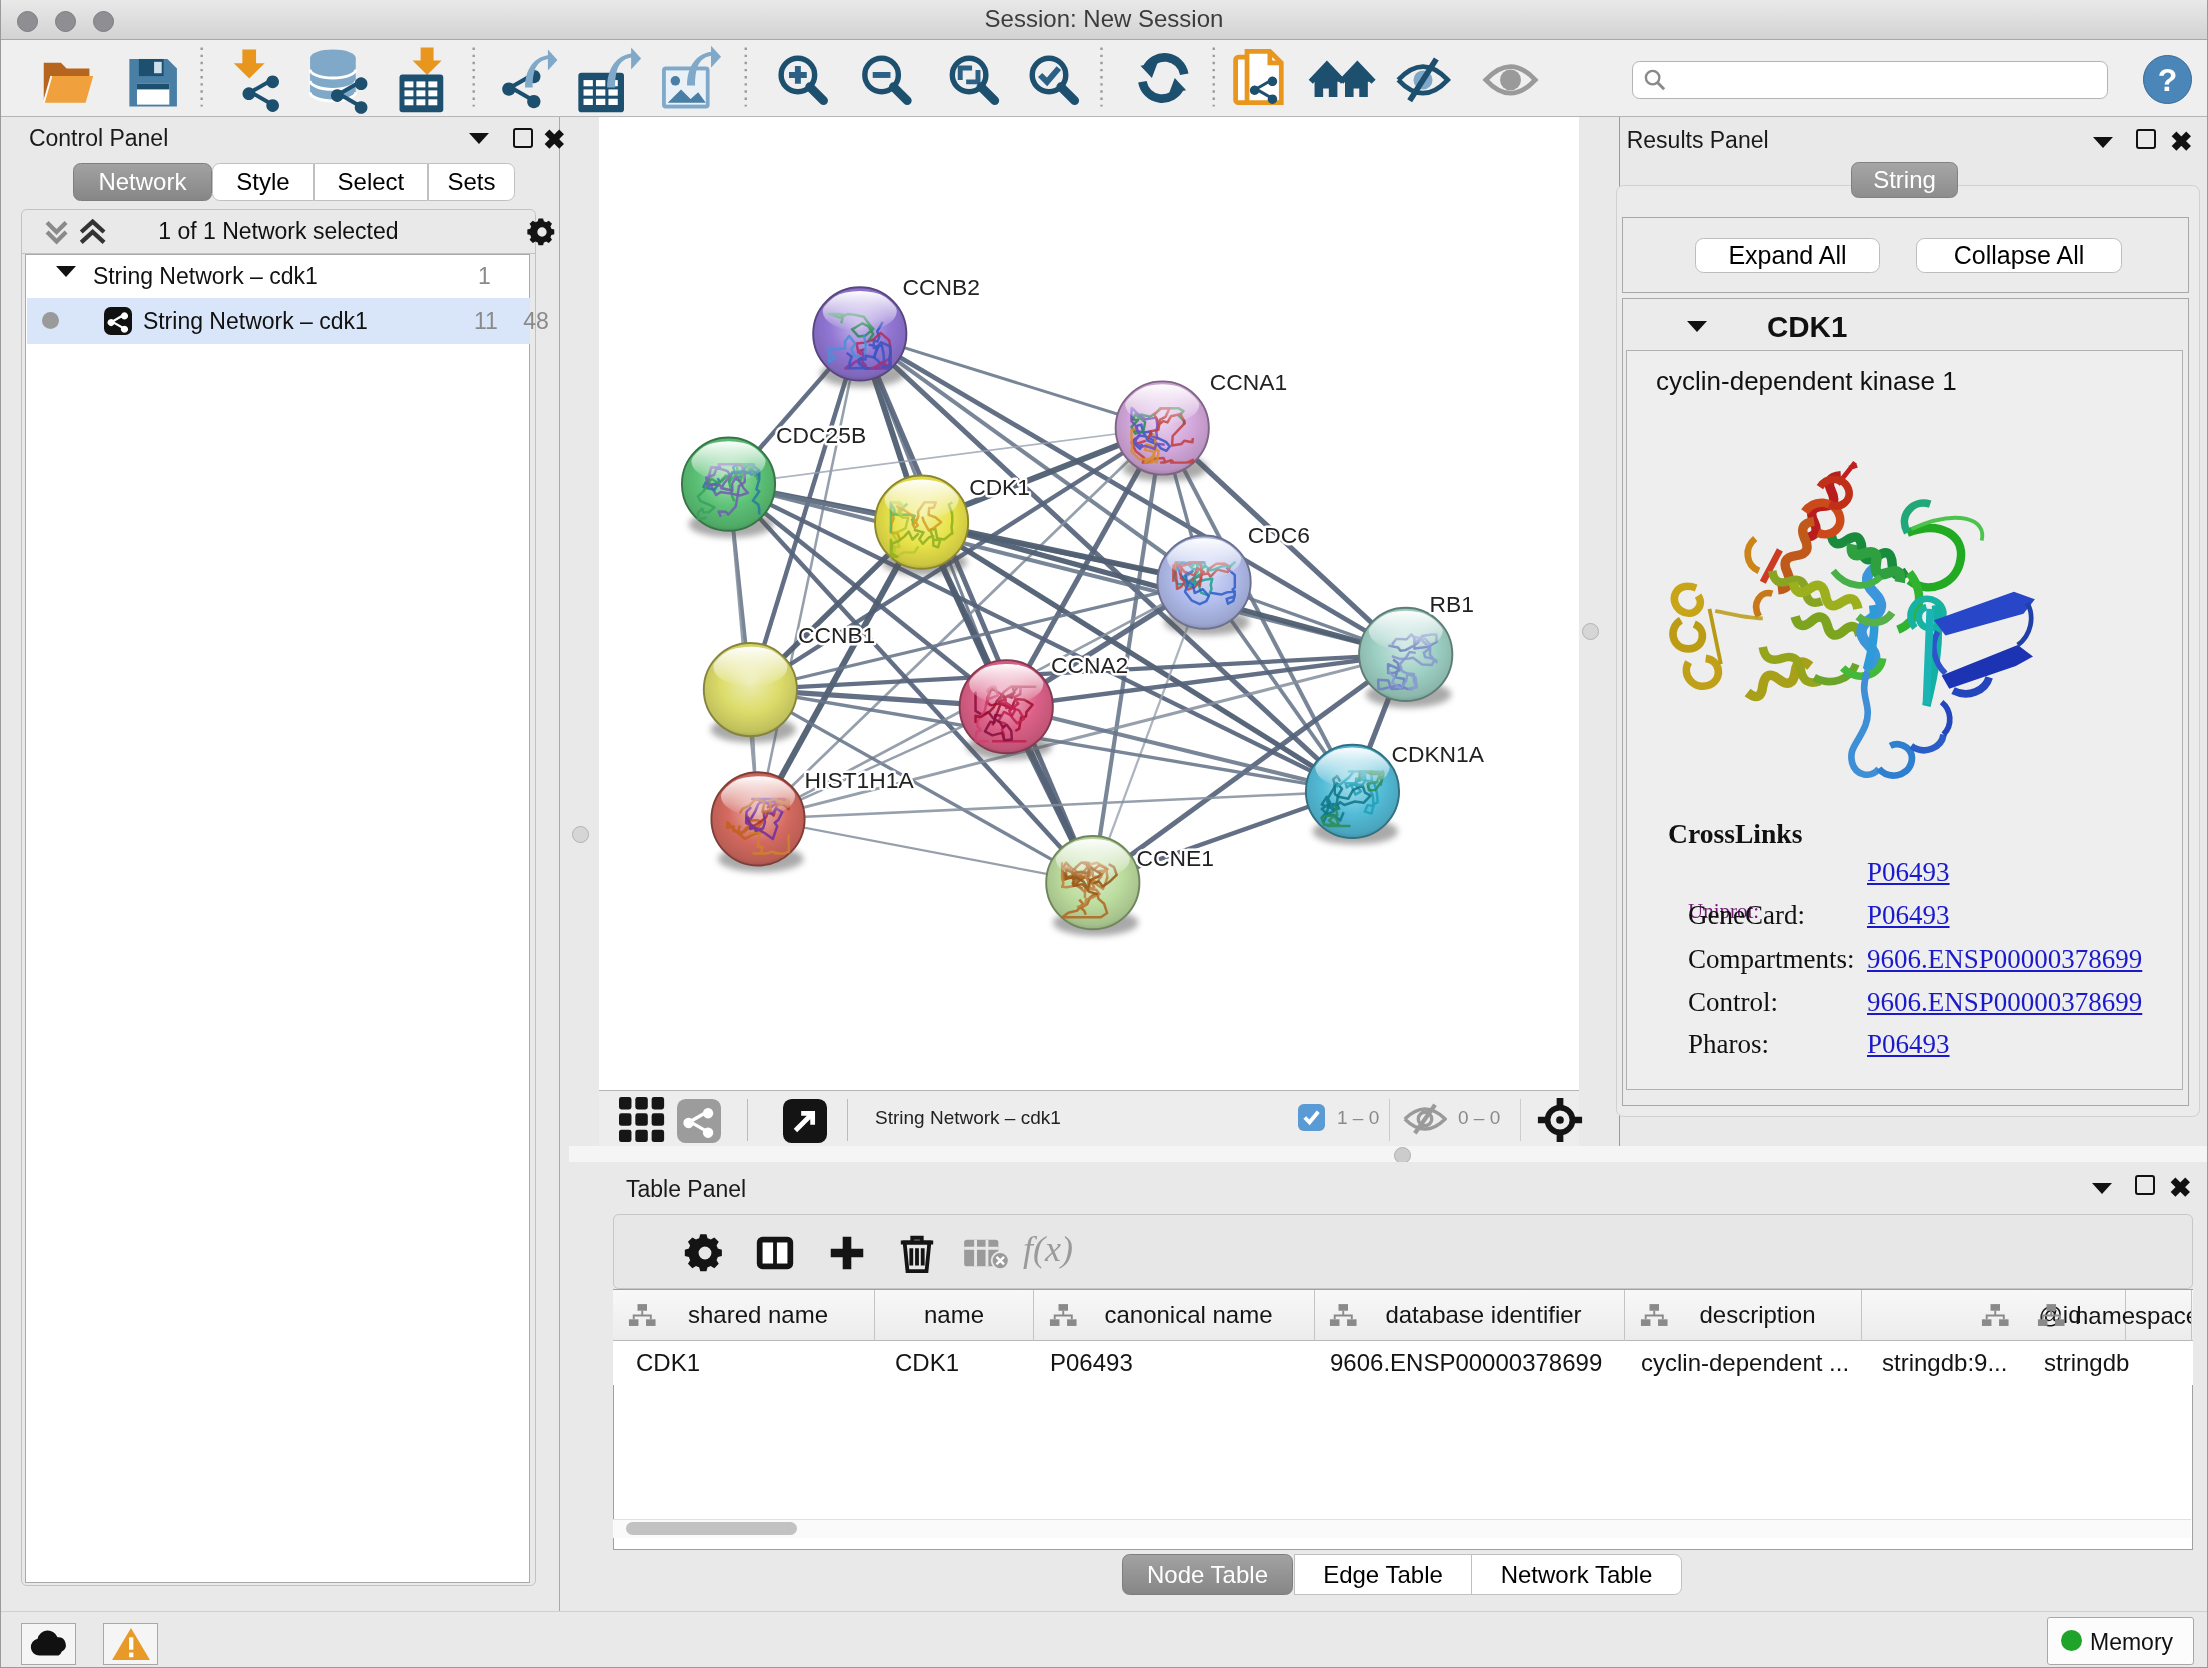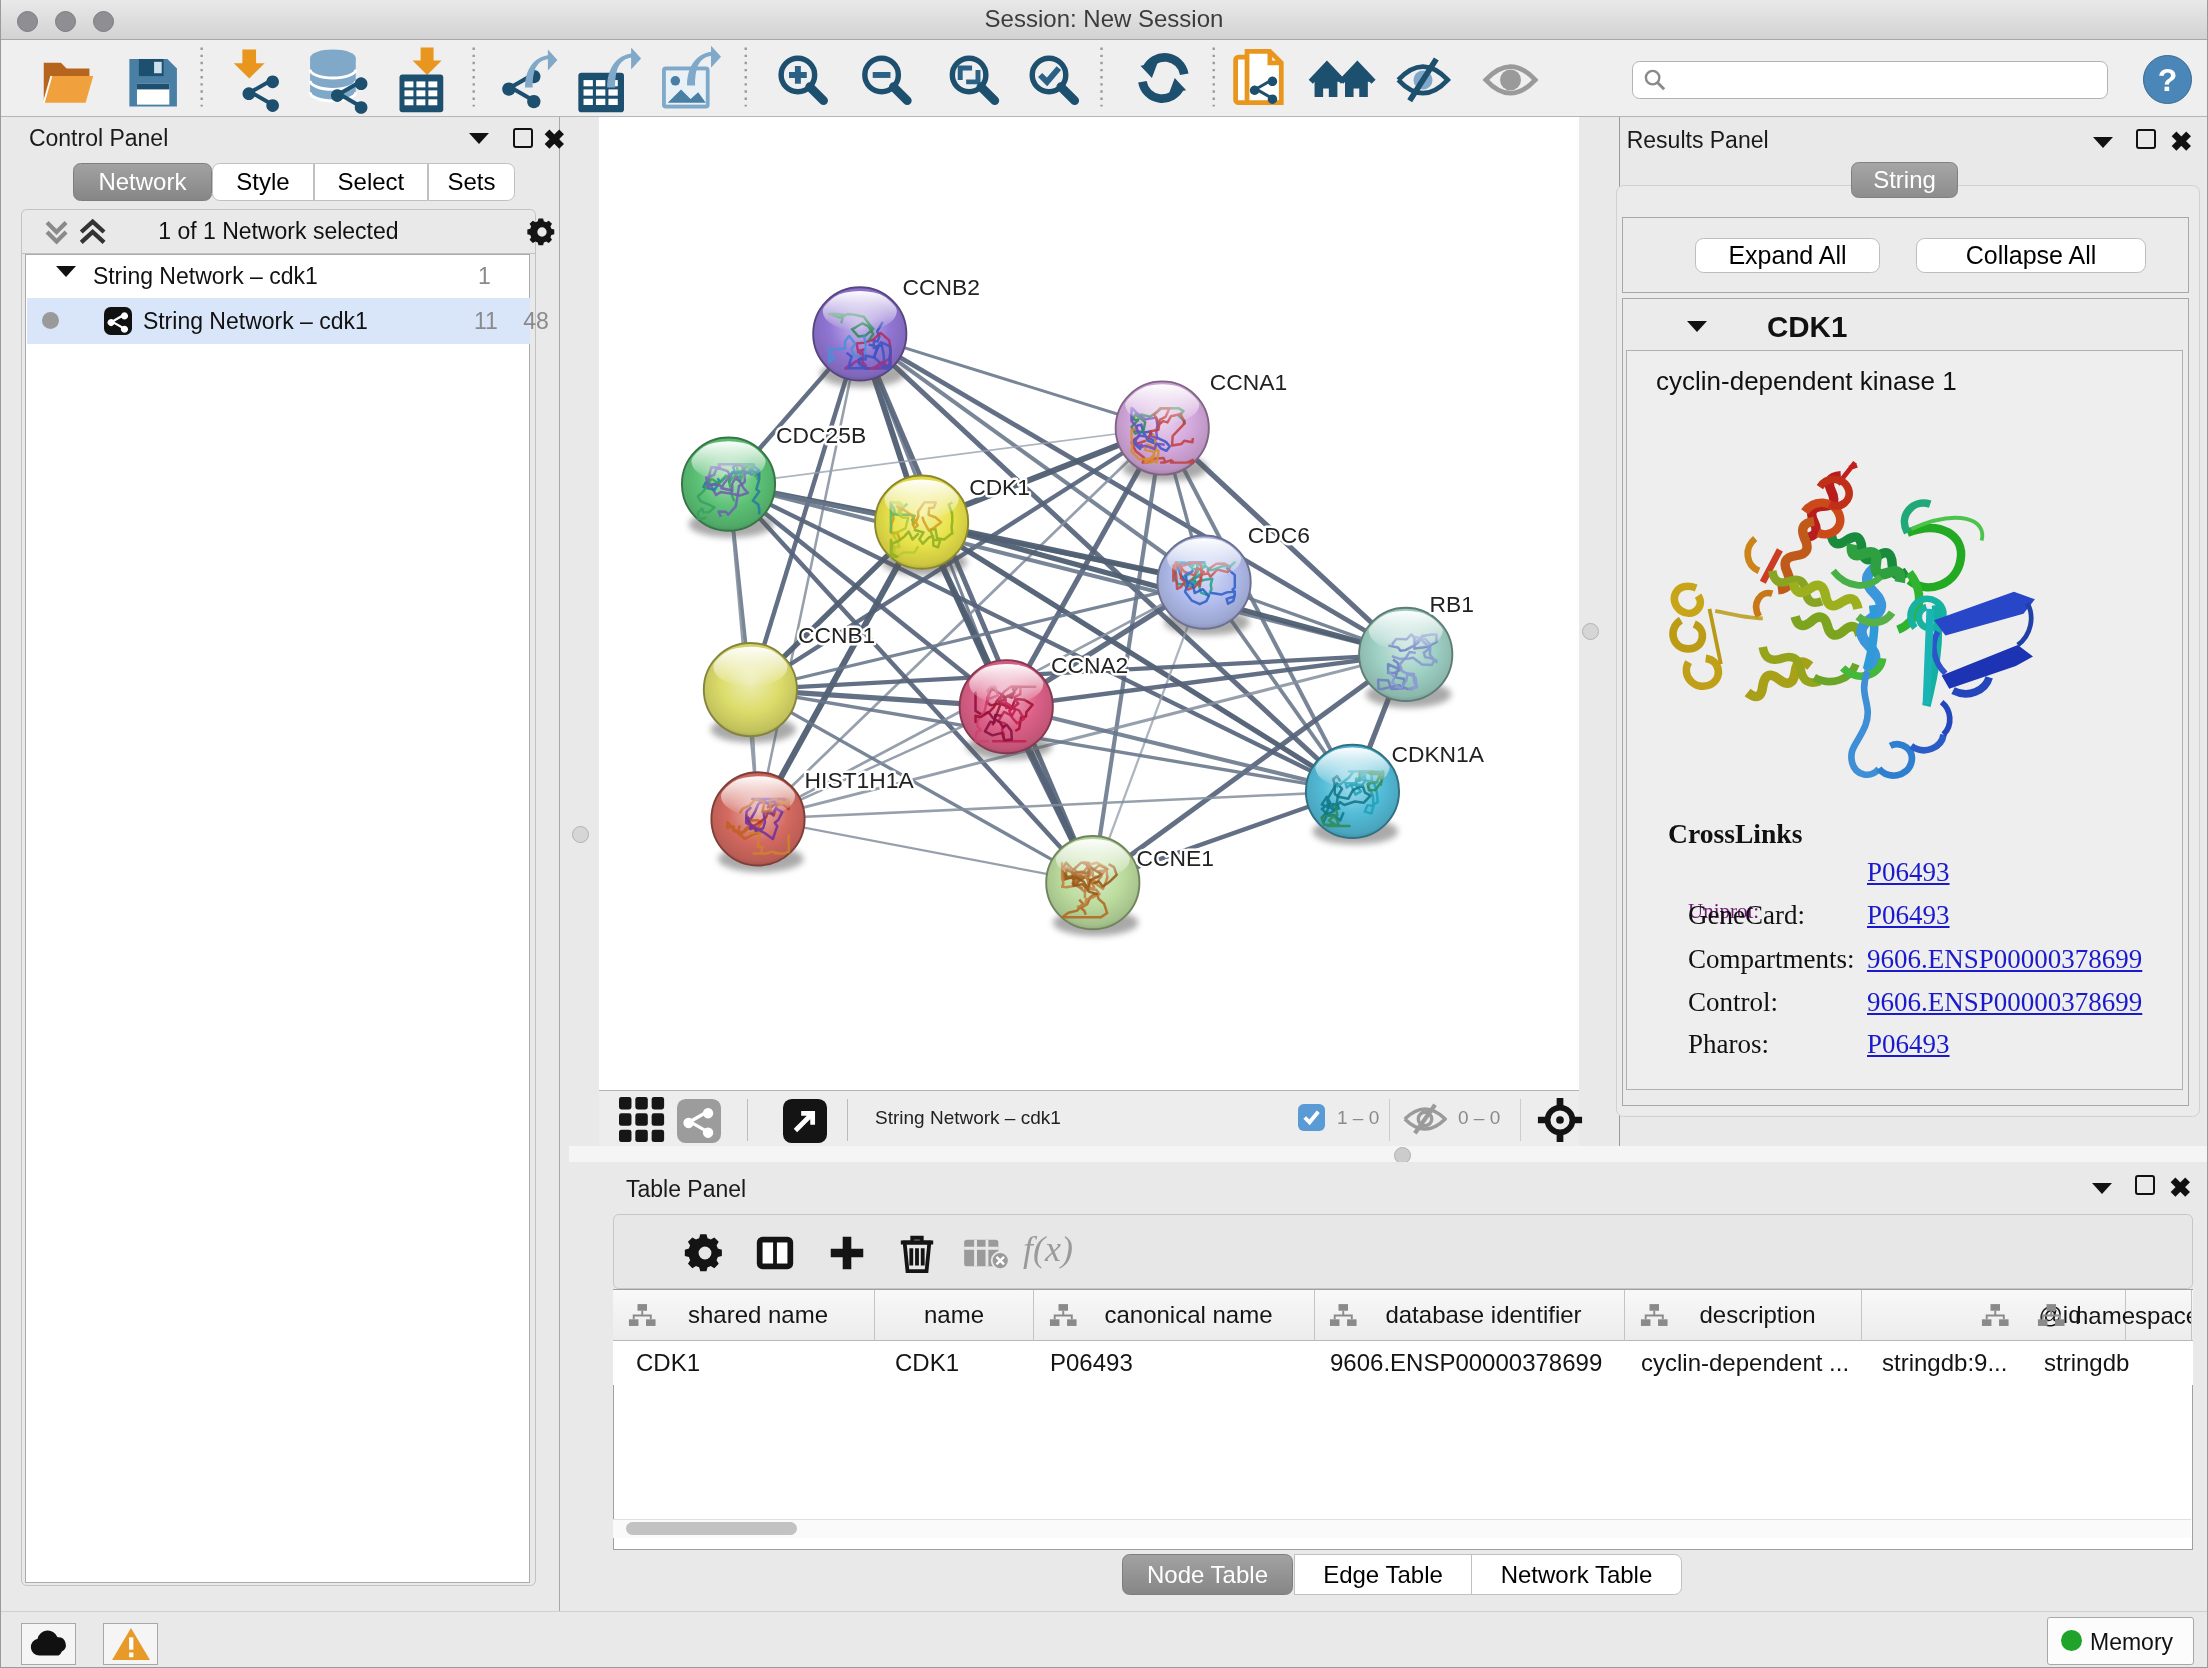--- a/index.html
+++ b/index.html
@@ -536,21 +536,21 @@
   <div class="ptitle abs" style="left:6.7px;top:9.5px">Results Panel</div>
   <div style="position:absolute;left:473px;top:20px;width:0;height:0;border-left:10.5px solid transparent;border-right:10.5px solid transparent;border-top:11.4px solid #111"></div>
   <div class="abs" style="left:516px;top:12.4px;width:20px;height:20px;border:2.9px solid #111;border-radius:2.9px"></div>
   <div class="abs" style="left:550px;top:8.6px;font-size:27px;font-weight:900;color:#111">✖</div>
 
   <div class="abs" style="left:-3.8px;top:68px;width:584px;height:932px;background:#ebebeb;border:1.9px solid #d0d0d0;border-radius:7.6px"></div>
   <div class="abs" style="left:231px;top:45px;width:107px;height:36px;background:linear-gradient(#a6a6a6,#8d8d8d);border:1px solid #808080;border-radius:7.6px;color:#fff;font-size:24px;text-align:center;line-height:34px">String</div>
 
   <div class="abs" style="left:1.9px;top:100px;width:567px;height:76px;border:1.4px solid #a8a8a8"></div>
   <div class="wbtn" style="left:75px;top:121px;width:185px;height:35px;font-size:25px;text-align:center;line-height:33px">Expand All</div>
-  <div class="wbtn" style="left:296px;top:121px;width:230px;height:35px;font-size:25px;text-align:center;line-height:33px">Collapse All</div>
+  <div class="wbtn" style="left:296px;top:121px;width:206px;height:35px;font-size:25px;text-align:center;line-height:33px">Collapse All</div>
 
   <div class="abs" style="left:1.9px;top:181px;width:567px;height:808px;border:1.4px solid #a8a8a8"></div>
   <div style="position:absolute;left:67px;top:204px;width:0;height:0;border-left:10.5px solid transparent;border-right:10.5px solid transparent;border-top:11.4px solid #111"></div>
   <div class="abs" style="left:147px;top:193px;font-size:29.5px;font-weight:700;color:#111">CDK1</div>
 
   <div class="abs" style="left:5.7px;top:233px;width:557px;height:740px;background:#eeeeee;border:1px solid #b0b0b0"></div>
   <div class="abs" style="left:36px;top:249px;font-size:26px;color:#111">cyclin-dependent kinase 1</div>
   <svg class="abs" style="left:0;top:0" width="590" height="999" viewBox="1702 123 620 1050">
       <path d="M1931 509 L1949 486 M1943 492 l8 -3" fill="none" stroke="#c41f1f" stroke-width="5"></path>
       <path d="M1896 565 Q1913 564 1906 549 Q1898 533 1915 532 Q1932 532 1924 516 Q1917 501 1934 500" fill="none" stroke="#b81c1c" stroke-width="10" stroke-linejoin="round"></path>

